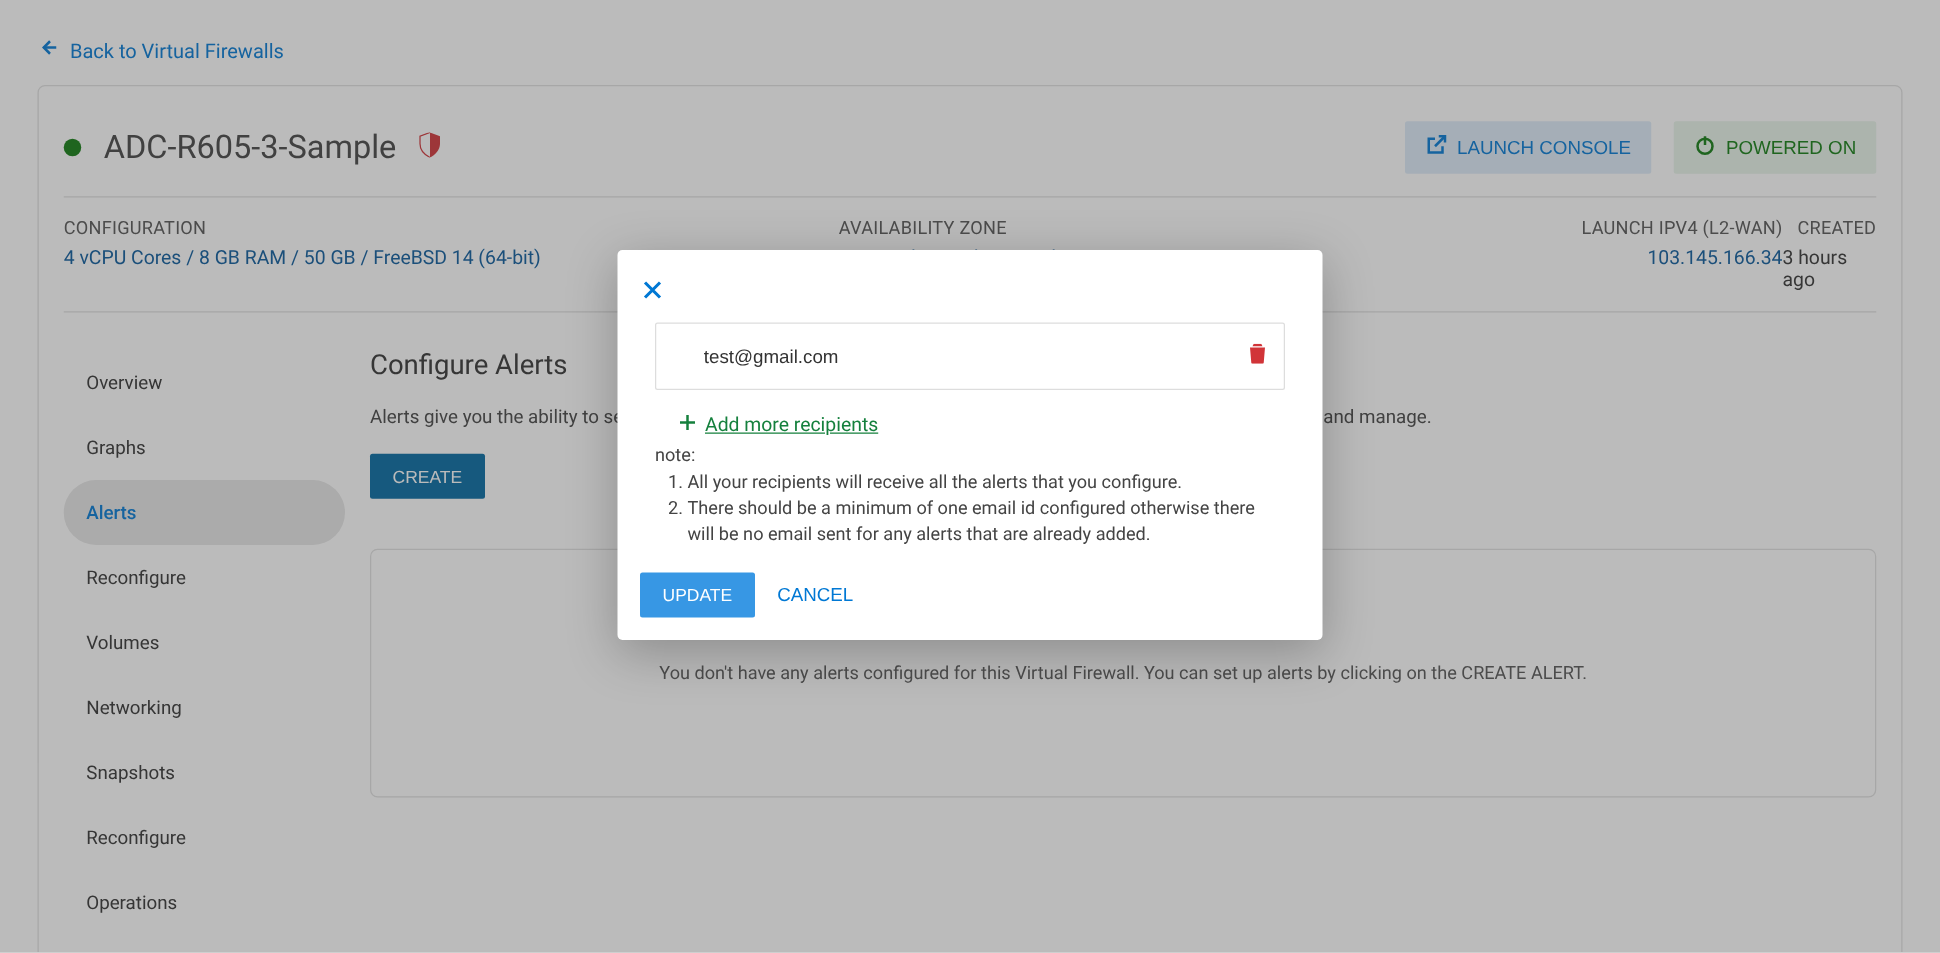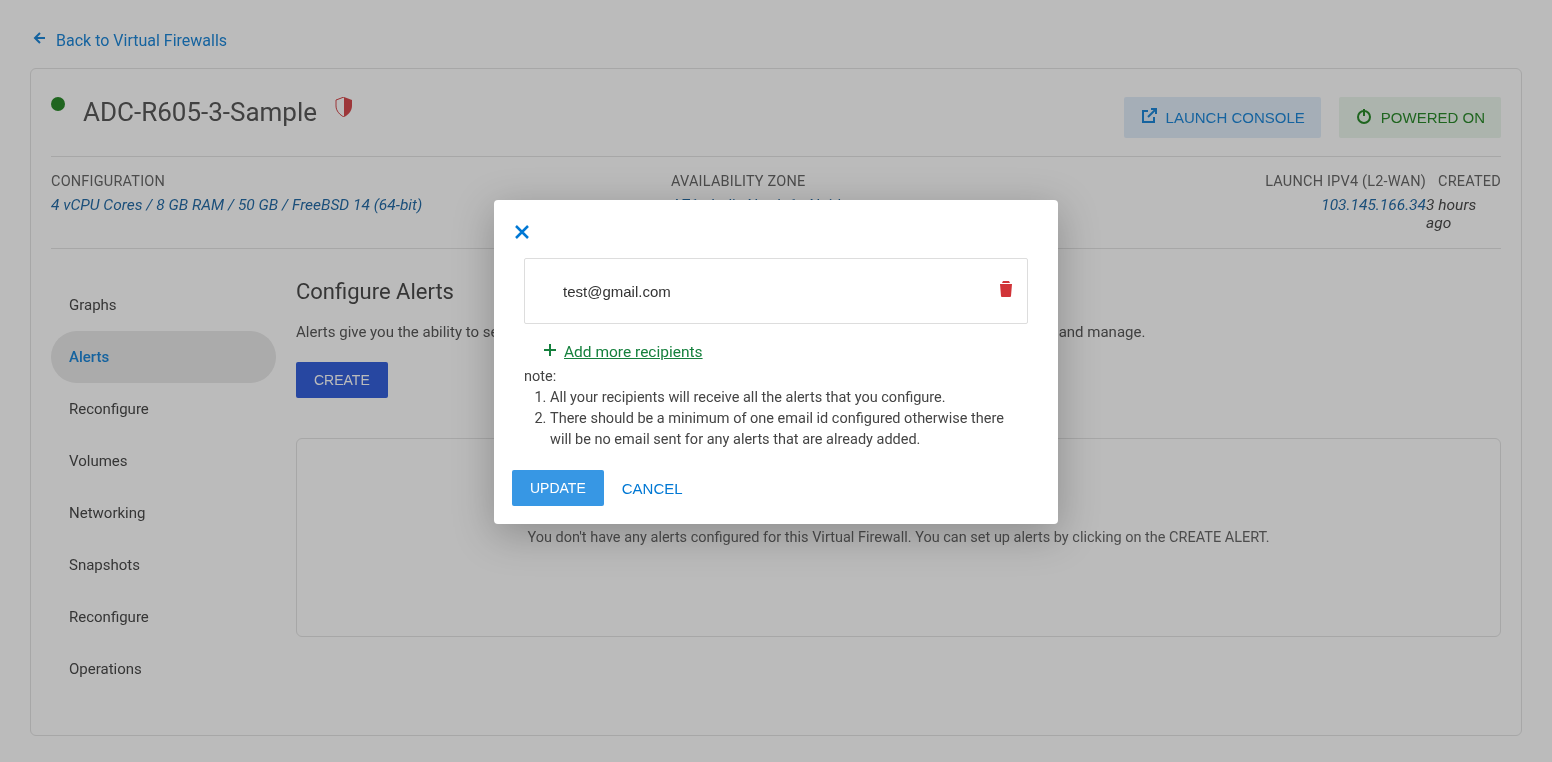--- a/index.html
+++ b/index.html
@@ -29,20 +29,21 @@
   .back-link svg { width: 16px; height: 16px; }
   
   .card {
     border: 1px solid #e0e0e0;
     border-radius: 6px;
     padding: 20px 20px 40px 20px;
   }
   
   .card-header {
     display: flex;
+    align-items: center;
     gap: 18px;
     padding: 8px 0 18px 0;
   }
   .status-dot {
     width: 14px; height: 14px; border-radius: 50%;
     background: #107c10;
   }
   .instance-title {
     font-size: 26px;
     font-weight: 400;
@@ -70,21 +71,21 @@
     border-top: 1px solid #e0e0e0;
     border-bottom: 1px solid #e0e0e0;
     padding: 16px 0;
   }
   .meta-col { display: flex; flex-direction: column; gap: 6px; }
   .meta-col.config { flex: 0 0 620px; }
   .meta-col.zone   { flex: 0 0 445px; }
   .meta-col.ip     { flex: 0 0 310px; text-align: right; align-items: flex-end;}
   .meta-col.created{ flex: 1; text-align: left; align-items: flex-end;}
   .meta-label { font-size: 14.5px; color: #555; letter-spacing: 0.2px;}
-  .meta-val   { font-size: 15.5px; color: #0a5a9c; font-style: italic; }
+  .meta-val   { font-size: 15.5px; color: #0a5a9c; }
   .meta-val.dark { color: #333; }
   
   .body-grid {
     display: flex;
     gap: 20px;
     padding-top: 30px;
   }
   .sidebar { width: 225px; display: flex; flex-direction: column; }
   .side-item {
     padding: 17px 18px;
@@ -97,21 +98,21 @@
     background: #e6e6e6;
     color: #0078d4;
     font-weight: 500;
   }
   
   .content { flex: 1; }
   .content-title { font-size: 22px; font-weight: 400; color: #333; margin-bottom: 16px; }
   .content-desc { font-size: 15px; color: #444; line-height: 1.6; margin-bottom: 18px; }
   .btn-primary {
     display: inline-block;
-    background: #1d4ed8;
+    background: #0369a1;
     color: #fff;
     border: none;
     padding: 10px 18px;
     font-size: 14px;
     font-weight: 500;
     border-radius: 2px;
     cursor: pointer;
   }
   .empty-box {
     margin-top: 40px;
@@ -145,21 +146,21 @@
     margin-bottom: 12px;
   }
   .modal-title { font-size: 24px; font-weight: 400; color: #222; }
   .modal-close { cursor: pointer; color: #0078d4; }
   .modal-close svg { width: 20px; height: 20px; }
   
   .recipient-row {
     display: flex; align-items: center; justify-content: space-between;
     border: 1px solid #ddd; border-radius: 2px;
     padding: 0 14px;
-    height: 66px;
+    height: 54px;
     margin: 0 12px 4px 12px;
   }
   .recipient-input {
     flex: 1; border: none; outline: none;
     font-size: 15px; color: #333;
     padding: 6px 24px;
     background: transparent;
   }
   .delete-icon { color: #d13438; cursor: pointer; }
   .delete-icon svg { width: 14px; height: 16px; }
@@ -244,20 +245,21 @@
         <div class="meta-val">103.145.166.34</div>
       </div>
       <div class="meta-col created">
         <div class="meta-label">CREATED</div>
         <div class="meta-val dark">3 hours ago</div>
       </div>
     </div>
 
     <div class="body-grid">
       <div class="sidebar">
+        <div class="side-item"><span>Overview</span></div>
         <div class="side-item"><span>Graphs</span></div>
         <div class="side-item active"><span>Alerts</span></div>
         <div class="side-item"><span>Reconfigure</span></div>
         <div class="side-item"><span>Volumes</span></div>
         <div class="side-item"><span>Networking</span></div>
         <div class="side-item"><span>Snapshots</span></div>
         <div class="side-item"><span>Reconfigure</span></div>
         <div class="side-item"><span>Operations</span></div>
       </div>
 

